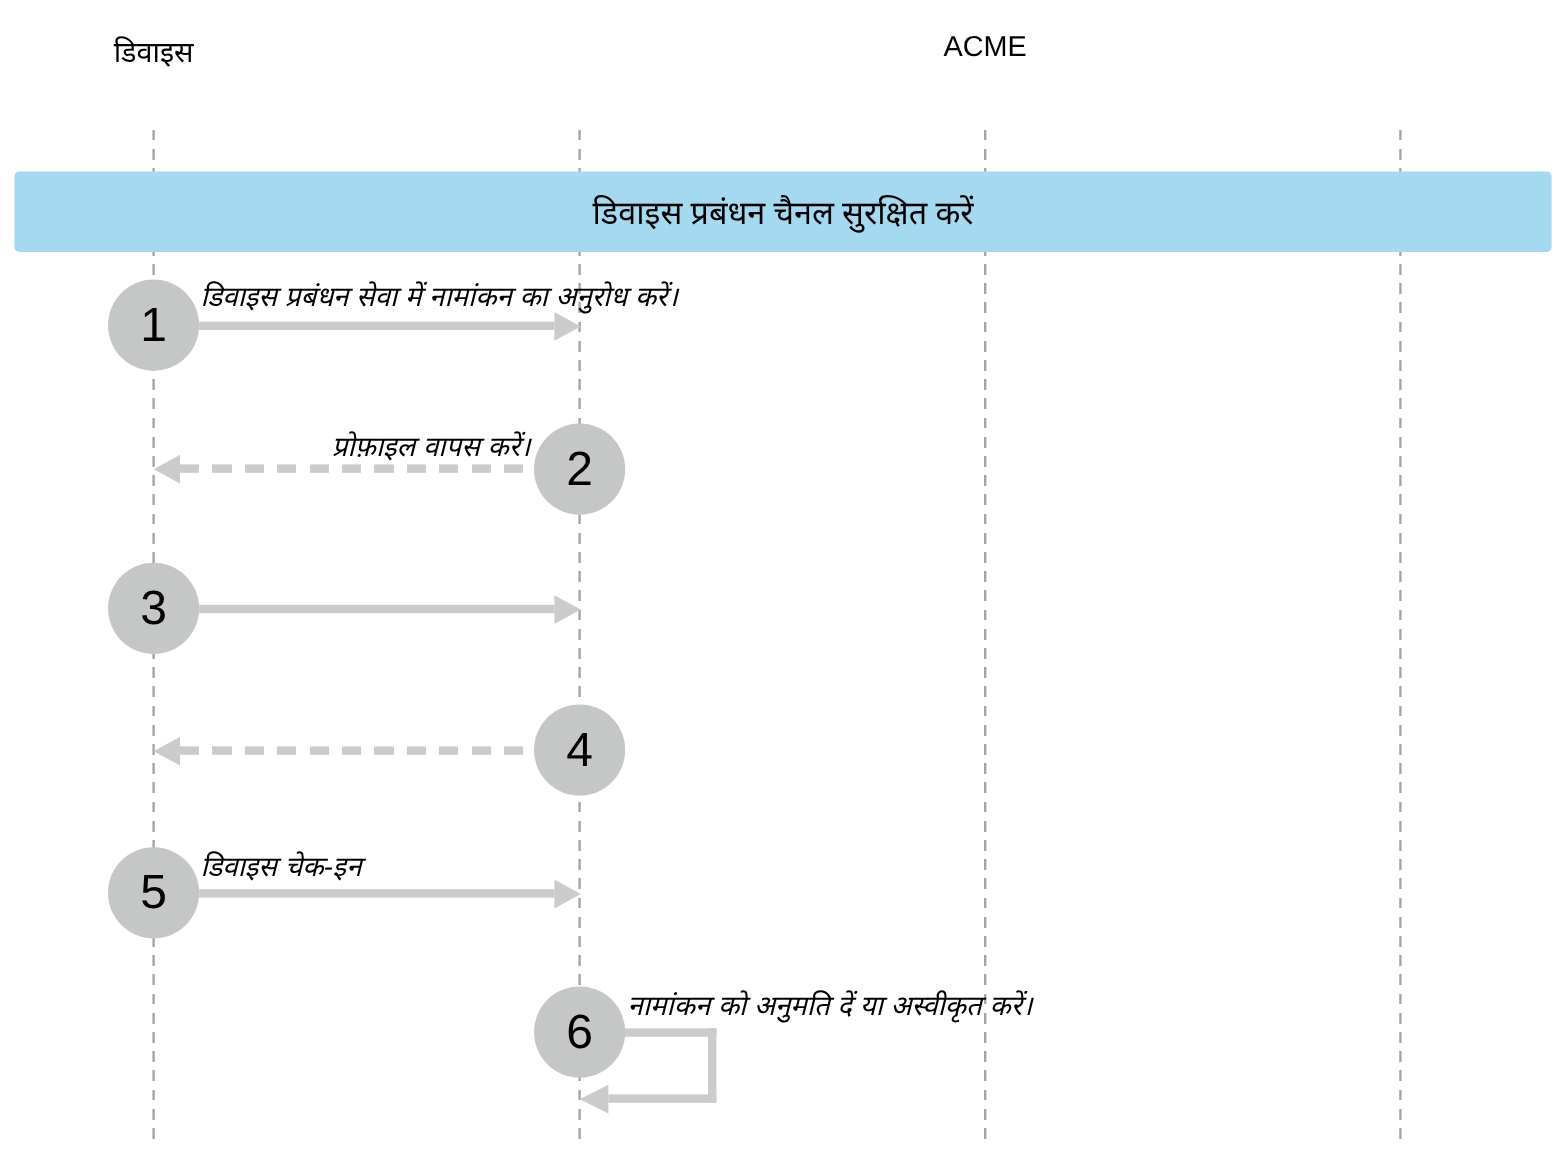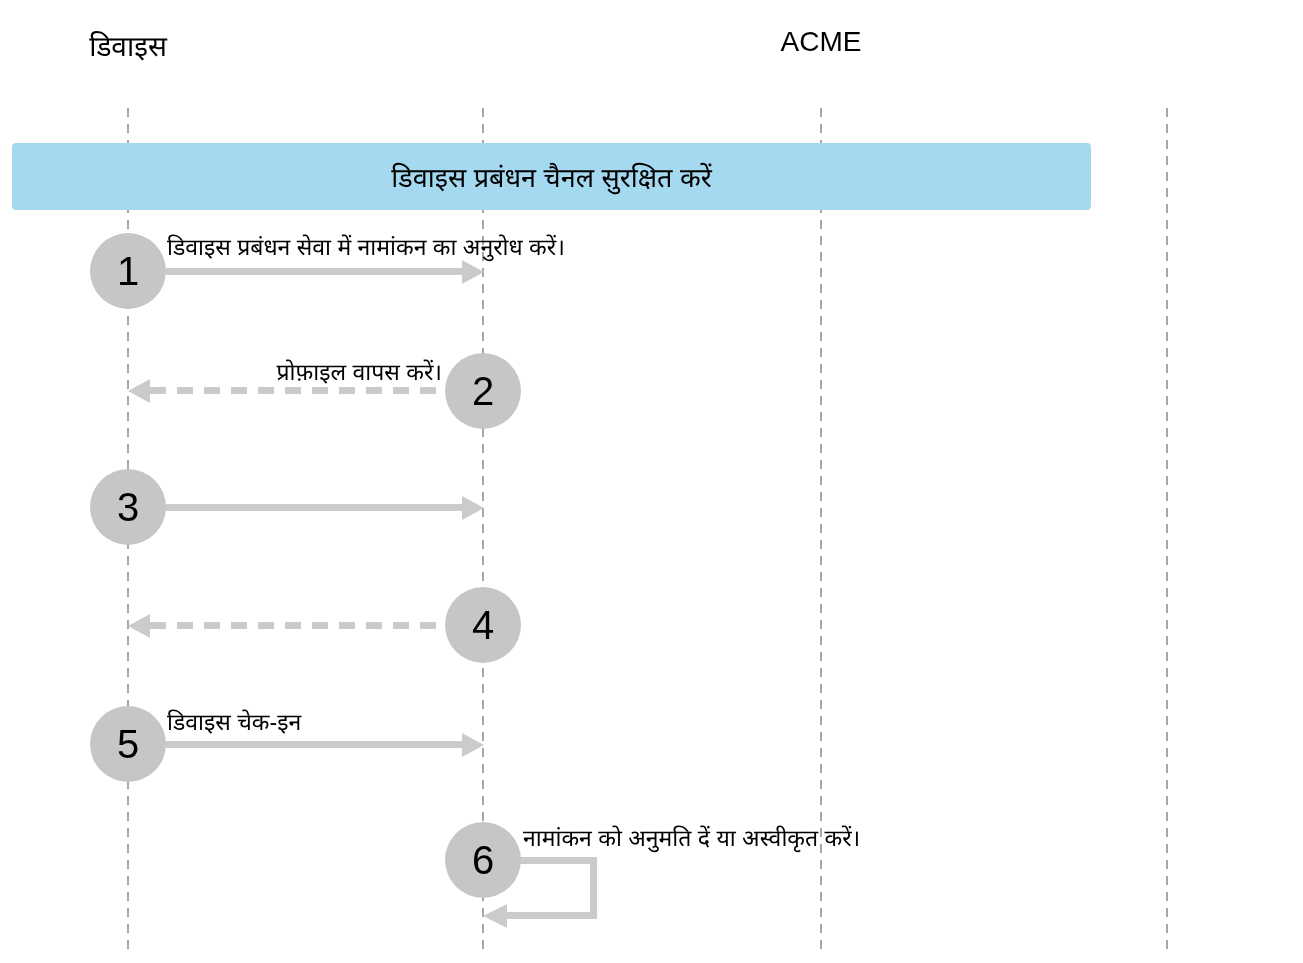--- a/index.html
+++ b/index.html
@@ -1,32 +1,32 @@
 <!DOCTYPE html>
 <html><head>
 <meta charset="utf-8">
 <style>
   html,body{margin:0;padding:0;background:#fff;}
   .canvas{
     position:relative;width:1303px;height:963px;background:#fff;
     font-family:"Liberation Sans", sans-serif;color:#000;overflow:hidden;
     --banner-bg:#a5d9f0;--circle-bg:#c5c6c6;--arrow:#cbcbcb;--lifeline:#a6a6a6;
   }
-  .actor{position:absolute;top:26px;transform:translateX(-50%);font-size:28px;white-space:nowrap;}
+  .actor{position:absolute;top:26px;transform:translateX(-50%);font-size:24px;white-space:nowrap;}
   .a1{left:128px}.a2{left:483px}.a3{left:821px}.a4{left:1167px}
   .lifeline{position:absolute;top:108px;height:844px;width:2px;z-index:0;
     background-image:repeating-linear-gradient(180deg,var(--lifeline) 0 9px,transparent 9px 16px);}
   .ll1{left:127px}.ll2{left:482px}.ll3{left:820px}.ll4{left:1166px}
-  .banner{position:absolute;left:12px;top:143px;width:1079px;height:67px;background:var(--banner-bg);
-    border-radius:4px;display:flex;align-items:center;justify-content:center;font-size:27px;z-index:2;}
+  .banner{position:absolute;left:12px;top:143px;width:1281px;height:67px;background:var(--banner-bg);
+    border-radius:4px;display:flex;align-items:center;justify-content:center;font-size:27px;z-index:2;font-family:Liberation Serif, serif;}
   .badge{position:absolute;width:76px;height:76px;border-radius:50%;background:var(--circle-bg);
     display:flex;align-items:center;justify-content:center;font-size:40px;z-index:3;}
   .b1{left:90px;top:233px}.b2{left:445px;top:353px}.b3{left:90px;top:469px}
   .b4{left:445px;top:587px}.b5{left:90px;top:706px}.b6{left:445px;top:822px}
-  .msg{position:absolute;font-size:23px;line-height:29px;z-index:2;}
+  .msg{position:absolute;font-size:23px;line-height:29px;z-index:2;font-style:italic;}
   .l1{left:167px;top:233px;white-space:nowrap}
   .l2{left:128px;top:329px;width:314px;text-align:right}
   .l3{left:167px;top:469px;white-space:nowrap}
   .l4{right:866px;top:592px;white-space:nowrap}
   .l5{left:167px;top:708px;white-space:nowrap}
   .l6{left:523px;top:824px;white-space:nowrap}
   .arr{position:absolute;height:7px;background:var(--arrow);z-index:1;}
   .arr.right::after{content:"";position:absolute;right:-22px;top:50%;transform:translateY(-50%);
     width:0;height:0;border:12px solid transparent;border-right:0;border-left:22px solid var(--arrow);}
   .arr.dashedL{background:none;

